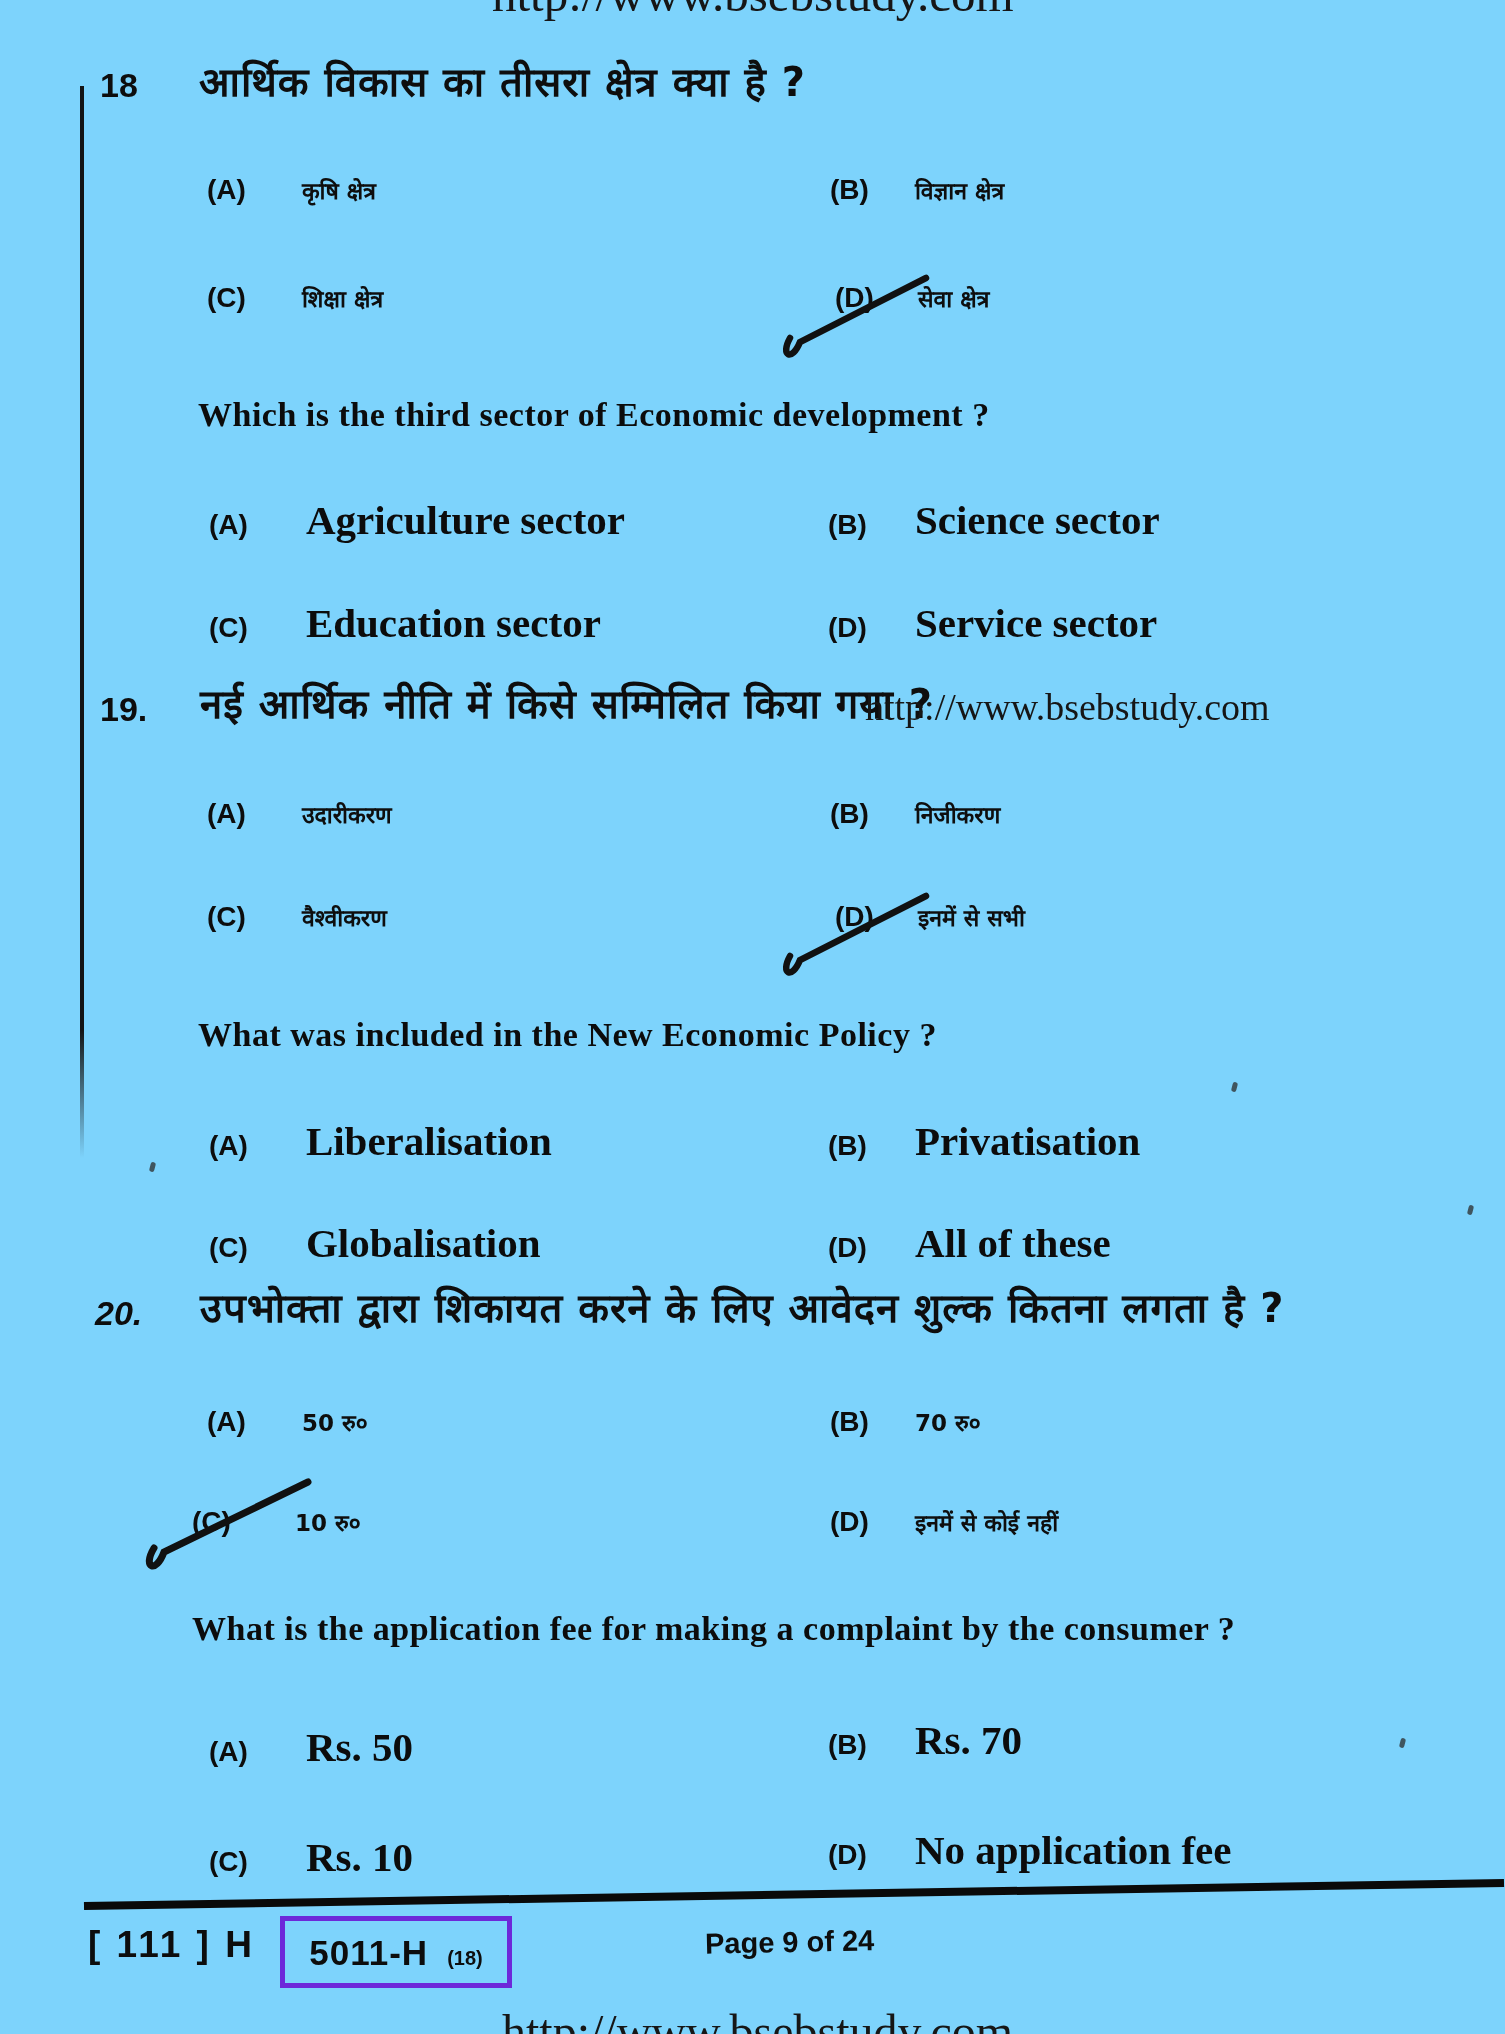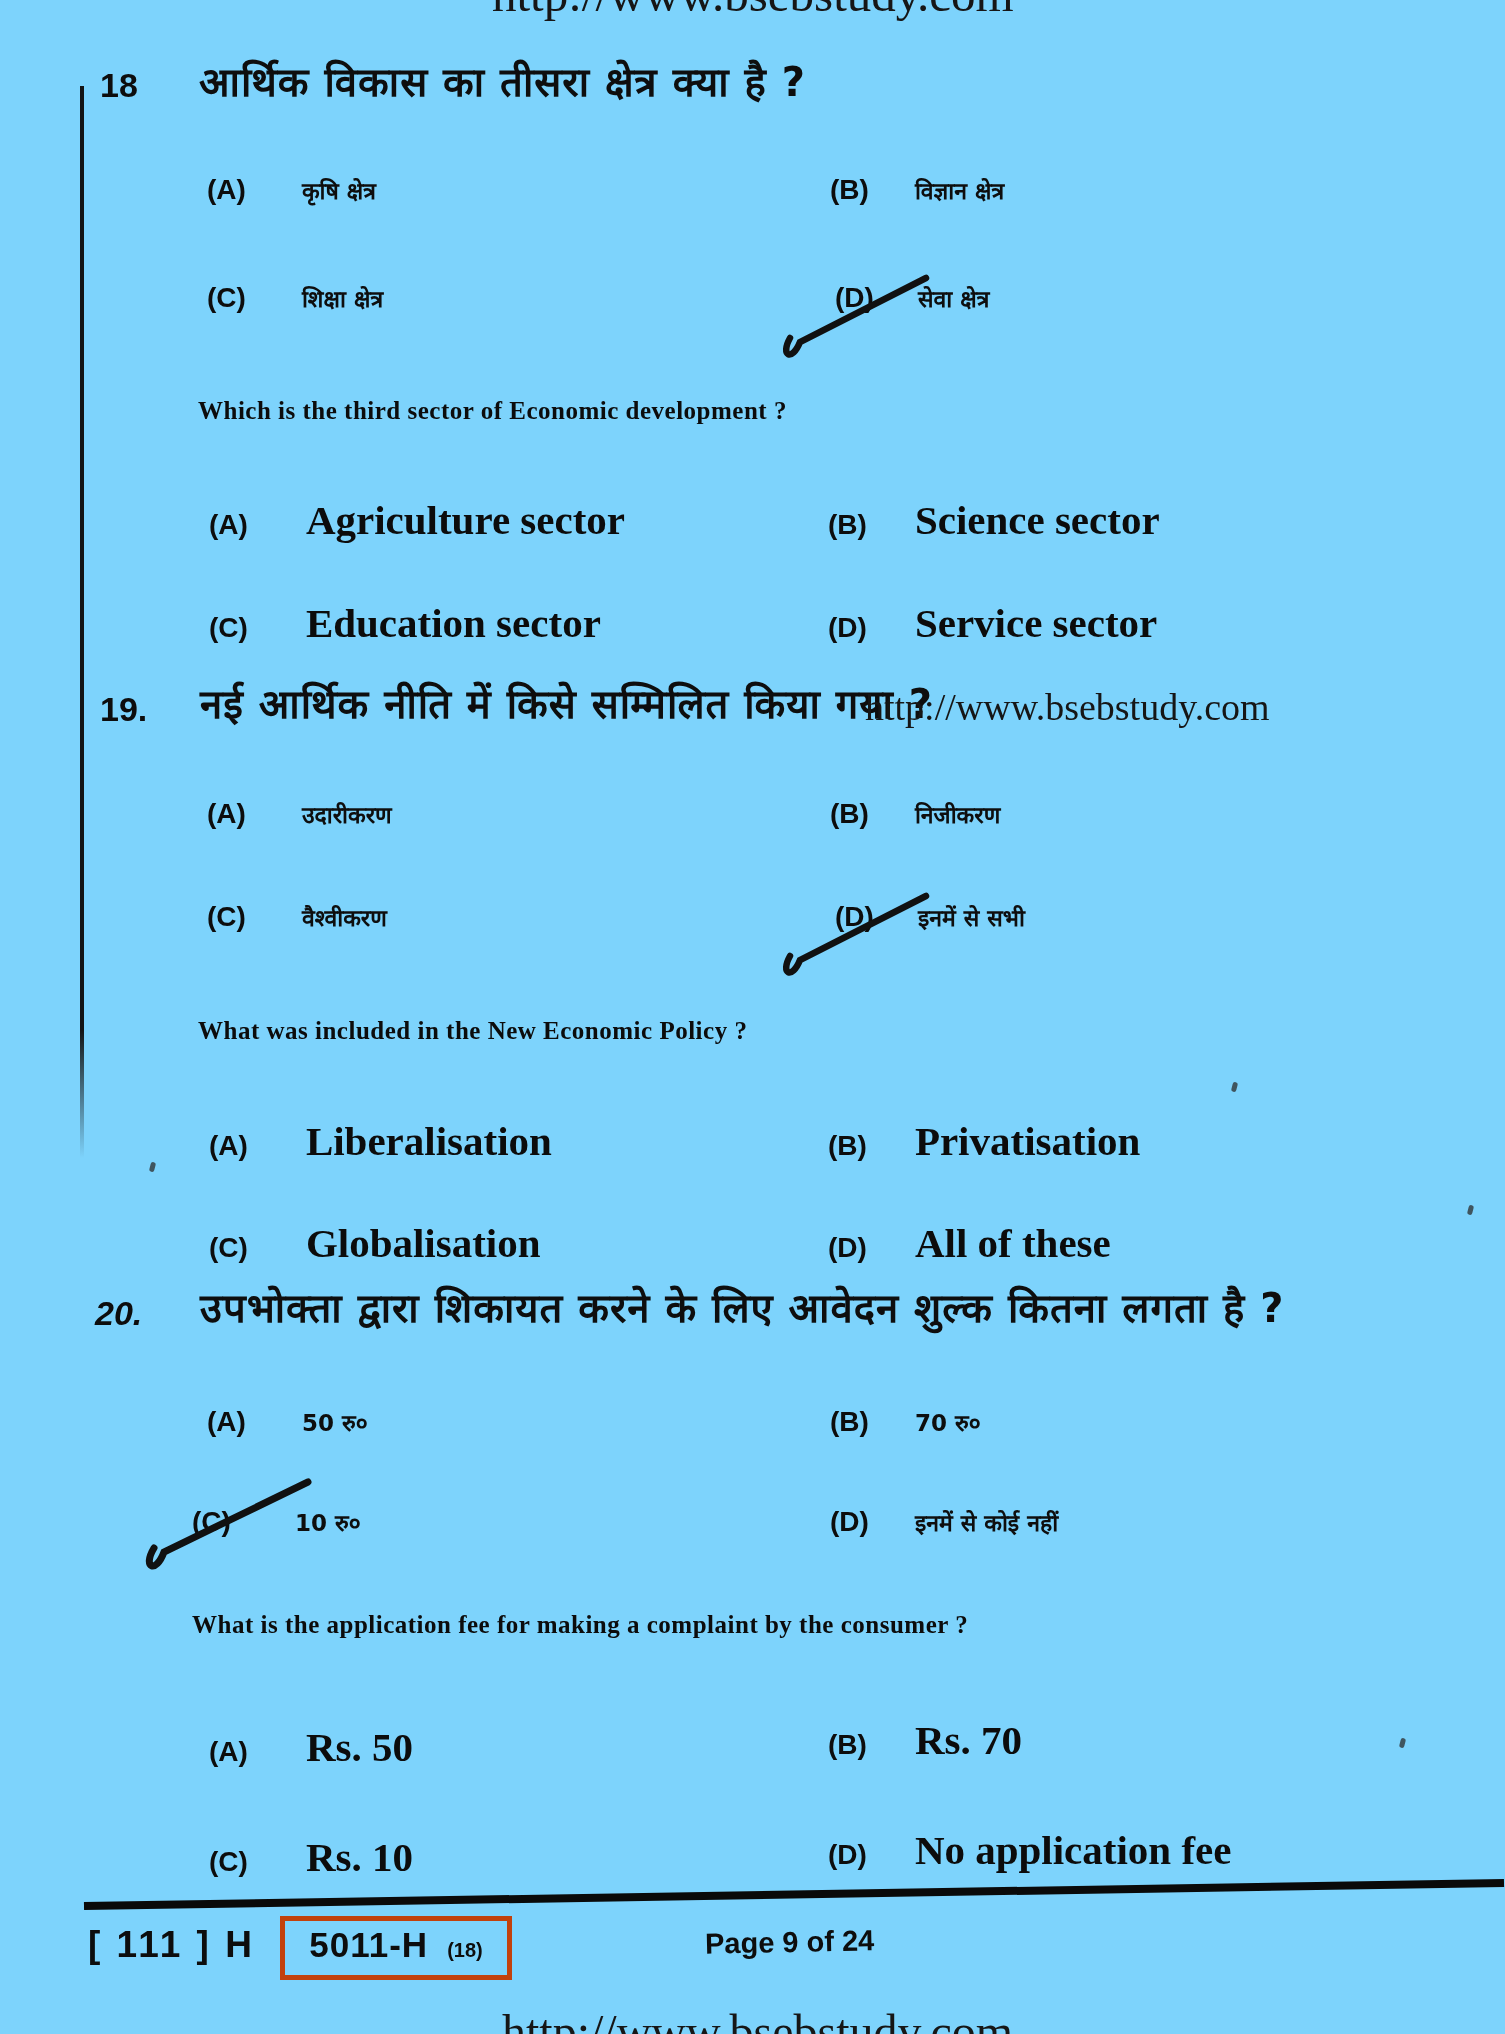--- a/index.html
+++ b/index.html
@@ -5,31 +5,31 @@
   html,body{margin:0;padding:0;background:#e8e8e8;}
   .page{
     position:relative;width:1505px;height:2034px;margin:0 auto;
     background:#7dd3fc;overflow:hidden;color:#0d0d0d;
   }
   .abs{position:absolute;white-space:nowrap;line-height:1;}
   .hi{font-family:"DejaVu Sans",sans-serif;font-weight:bold;color:#0e0e0e;}
   .qtext-hi{font-size:40px;letter-spacing:1px;}
   .opt-hi{font-size:23px;}
   .en{font-family:"Liberation Serif",serif;font-weight:bold;color:#0c0c0c;}
-  .q-en{font-size:25px;letter-spacing:.5px;}
+  .q-en{font-size:34px;letter-spacing:.5px;}
   .opt-en{font-size:41px;}
   .qnum{font-family:"Liberation Sans",sans-serif;font-weight:bold;font-size:34px;}
   .opt-label{font-family:"Liberation Sans",sans-serif;font-weight:bold;font-size:28px;}
   .serif-url{font-family:"Liberation Serif",serif;font-weight:normal;color:#161616;}
   .optrow{display:flex;align-items:baseline;}
   .vline{position:absolute;left:80px;top:86px;width:4px;height:1072px;
     background:linear-gradient(to bottom,#141414 88%,rgba(20,20,20,0));}
   .footer-code{font-family:"Liberation Sans",sans-serif;font-weight:bold;font-size:37px;letter-spacing:3px;}
   .footer-box{position:absolute;display:flex;align-items:baseline;justify-content:center;gap:19px;
-    border:5px solid #c2410c;width:222px;height:50px;padding-top:4px;}
+    border:5px solid #6d28d9;width:222px;height:50px;padding-top:12px;}
   .footer-box .code{font-family:"Liberation Sans",sans-serif;font-weight:bold;font-size:35px;letter-spacing:1px;}
   .footer-box .code-sub{font-family:"Liberation Sans",sans-serif;font-weight:bold;font-size:20px;margin-top:13px;}
   .page-ind{font-family:"Liberation Sans",sans-serif;font-weight:bold;font-size:29px;transform:rotate(-1.2deg);}
   .tick{position:absolute;}
   .speck{position:absolute;width:5px;height:10px;background:#2b2b2b;border-radius:3px;transform:rotate(14deg);opacity:.75;}
 </style>
 </head>
 <body>
 
 <div class="page">

